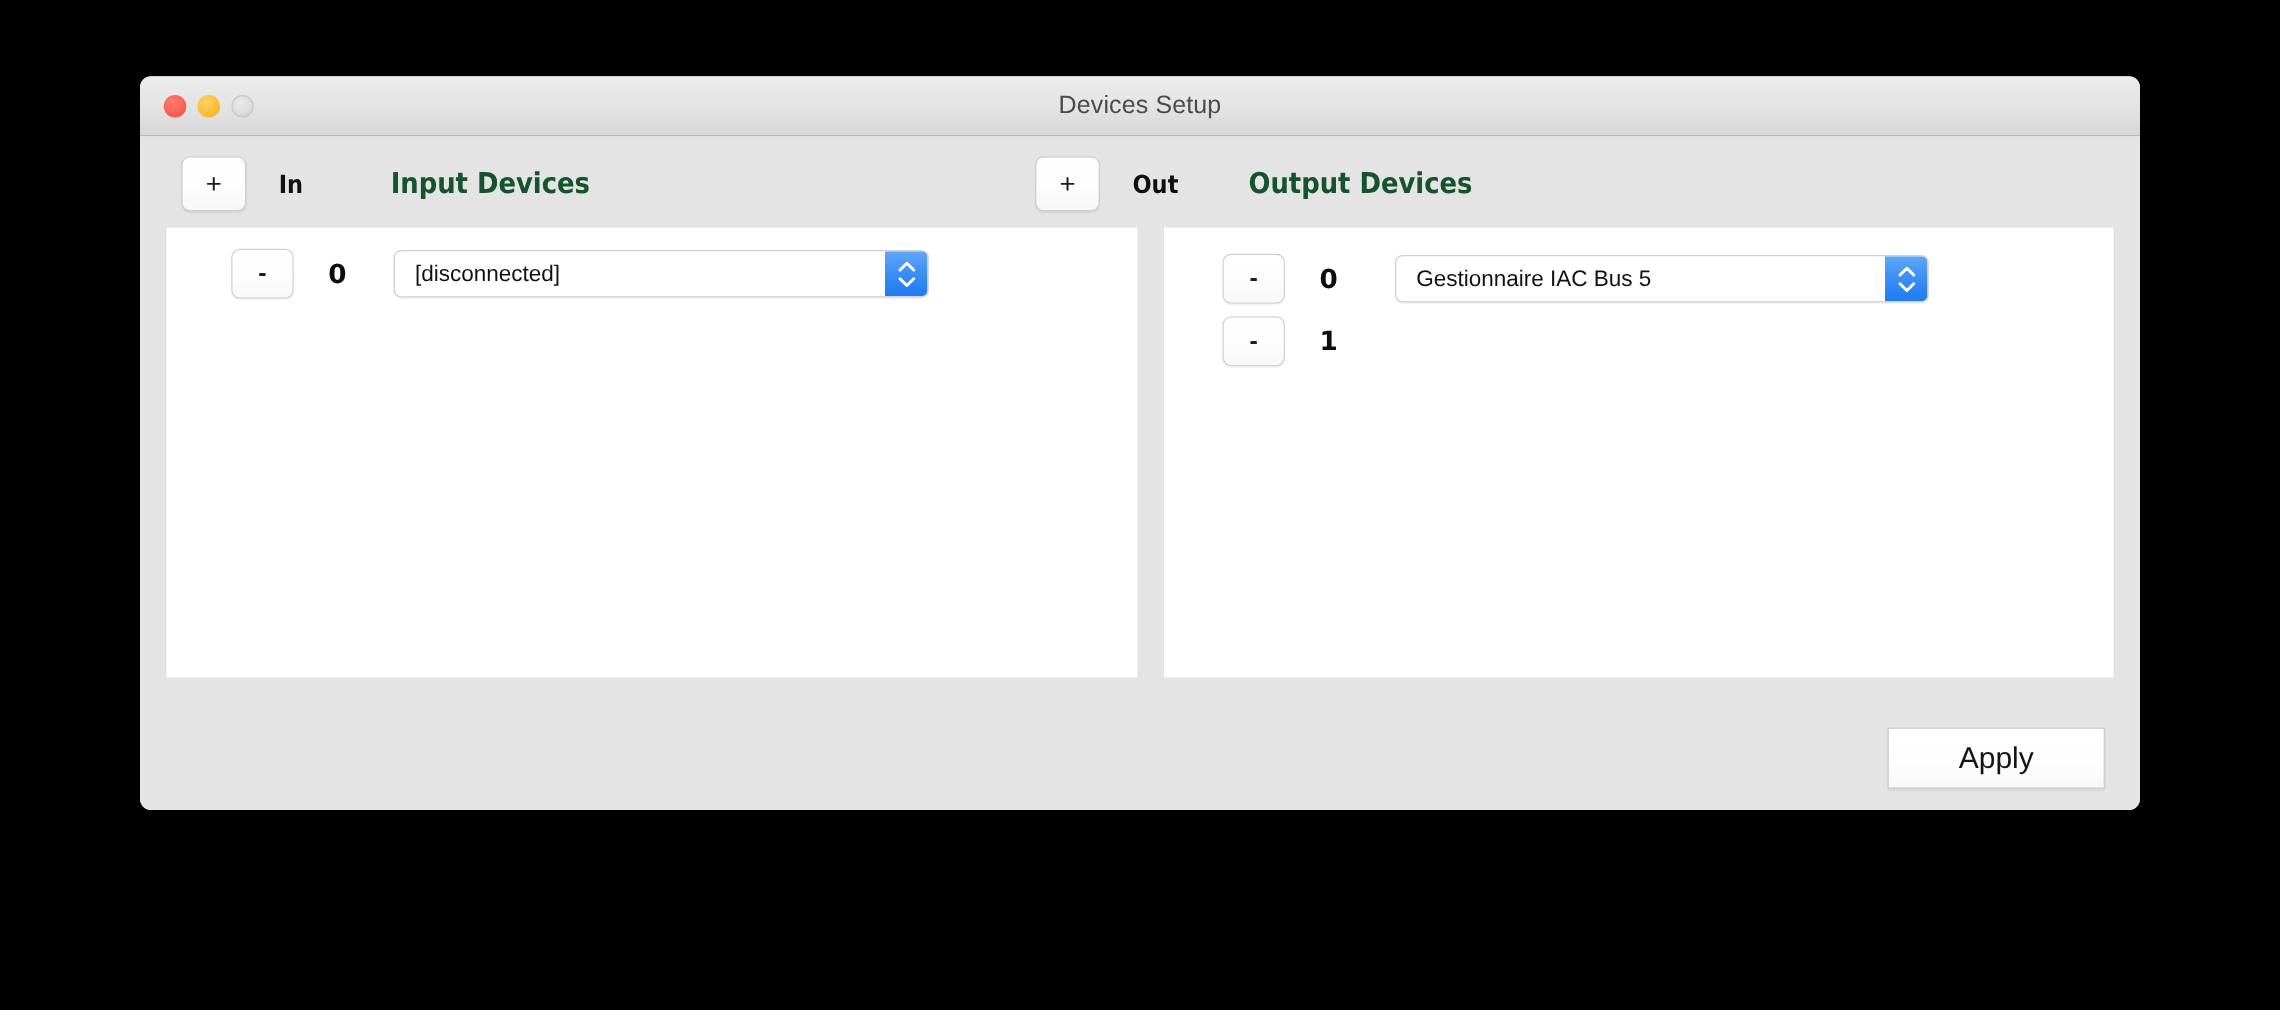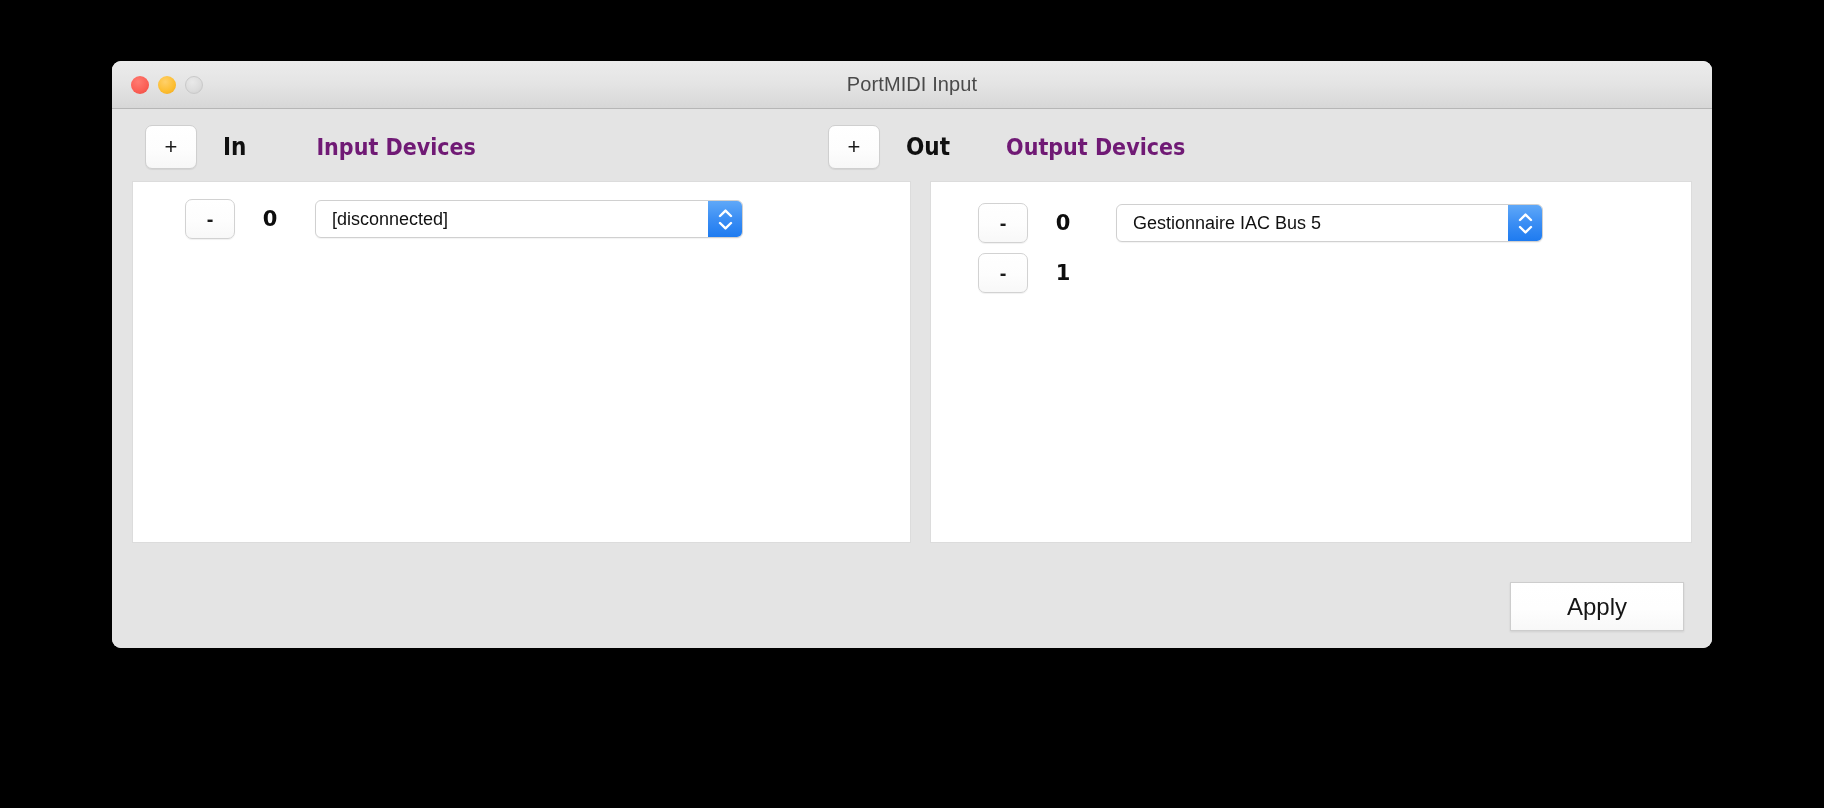--- a/index.html
+++ b/index.html
@@ -95,31 +95,31 @@
     color: #1b1b1b;
     font-size: 22px;
     line-height: 1;
     display: flex;
     align-items: center;
     justify-content: center;
     cursor: default;
     font-family: "Liberation Sans", sans-serif;
   }
   .dir-label {
-    font-size: 24px;
+    font-size: 20px;
     font-weight: bold;
     color: #101010;
     font-family: "DejaVu Sans", sans-serif;
     font-stretch: condensed;
     margin-left: 26px;
   }
   .devices-title {
     font-size: 23px;
     font-weight: bold;
-    color: #701a75;
+    color: #14532d;
     font-family: "DejaVu Sans", sans-serif;
     font-stretch: condensed;
   }
   #header-in .devices-title  { margin-left: 70px; }
   #header-out .devices-title { margin-left: 56px; }
 
   
   .panel {
     position: absolute;
     top: 72px;
@@ -237,21 +237,21 @@
 <body>
 
 <div id="window">
 
   <div id="titlebar">
     <div class="traffic-lights">
       <span class="light close"></span>
       <span class="light min"></span>
       <span class="light zoom"></span>
     </div>
-    <div id="window-title">PortMIDI Input</div>
+    <div id="window-title">Devices Setup</div>
   </div>
 
   <div id="content">
 
     <div class="col-header" id="header-in">
       <div class="plus-button">+</div>
       <div class="dir-label">In</div>
       <div class="devices-title">Input Devices</div>
     </div>
 

